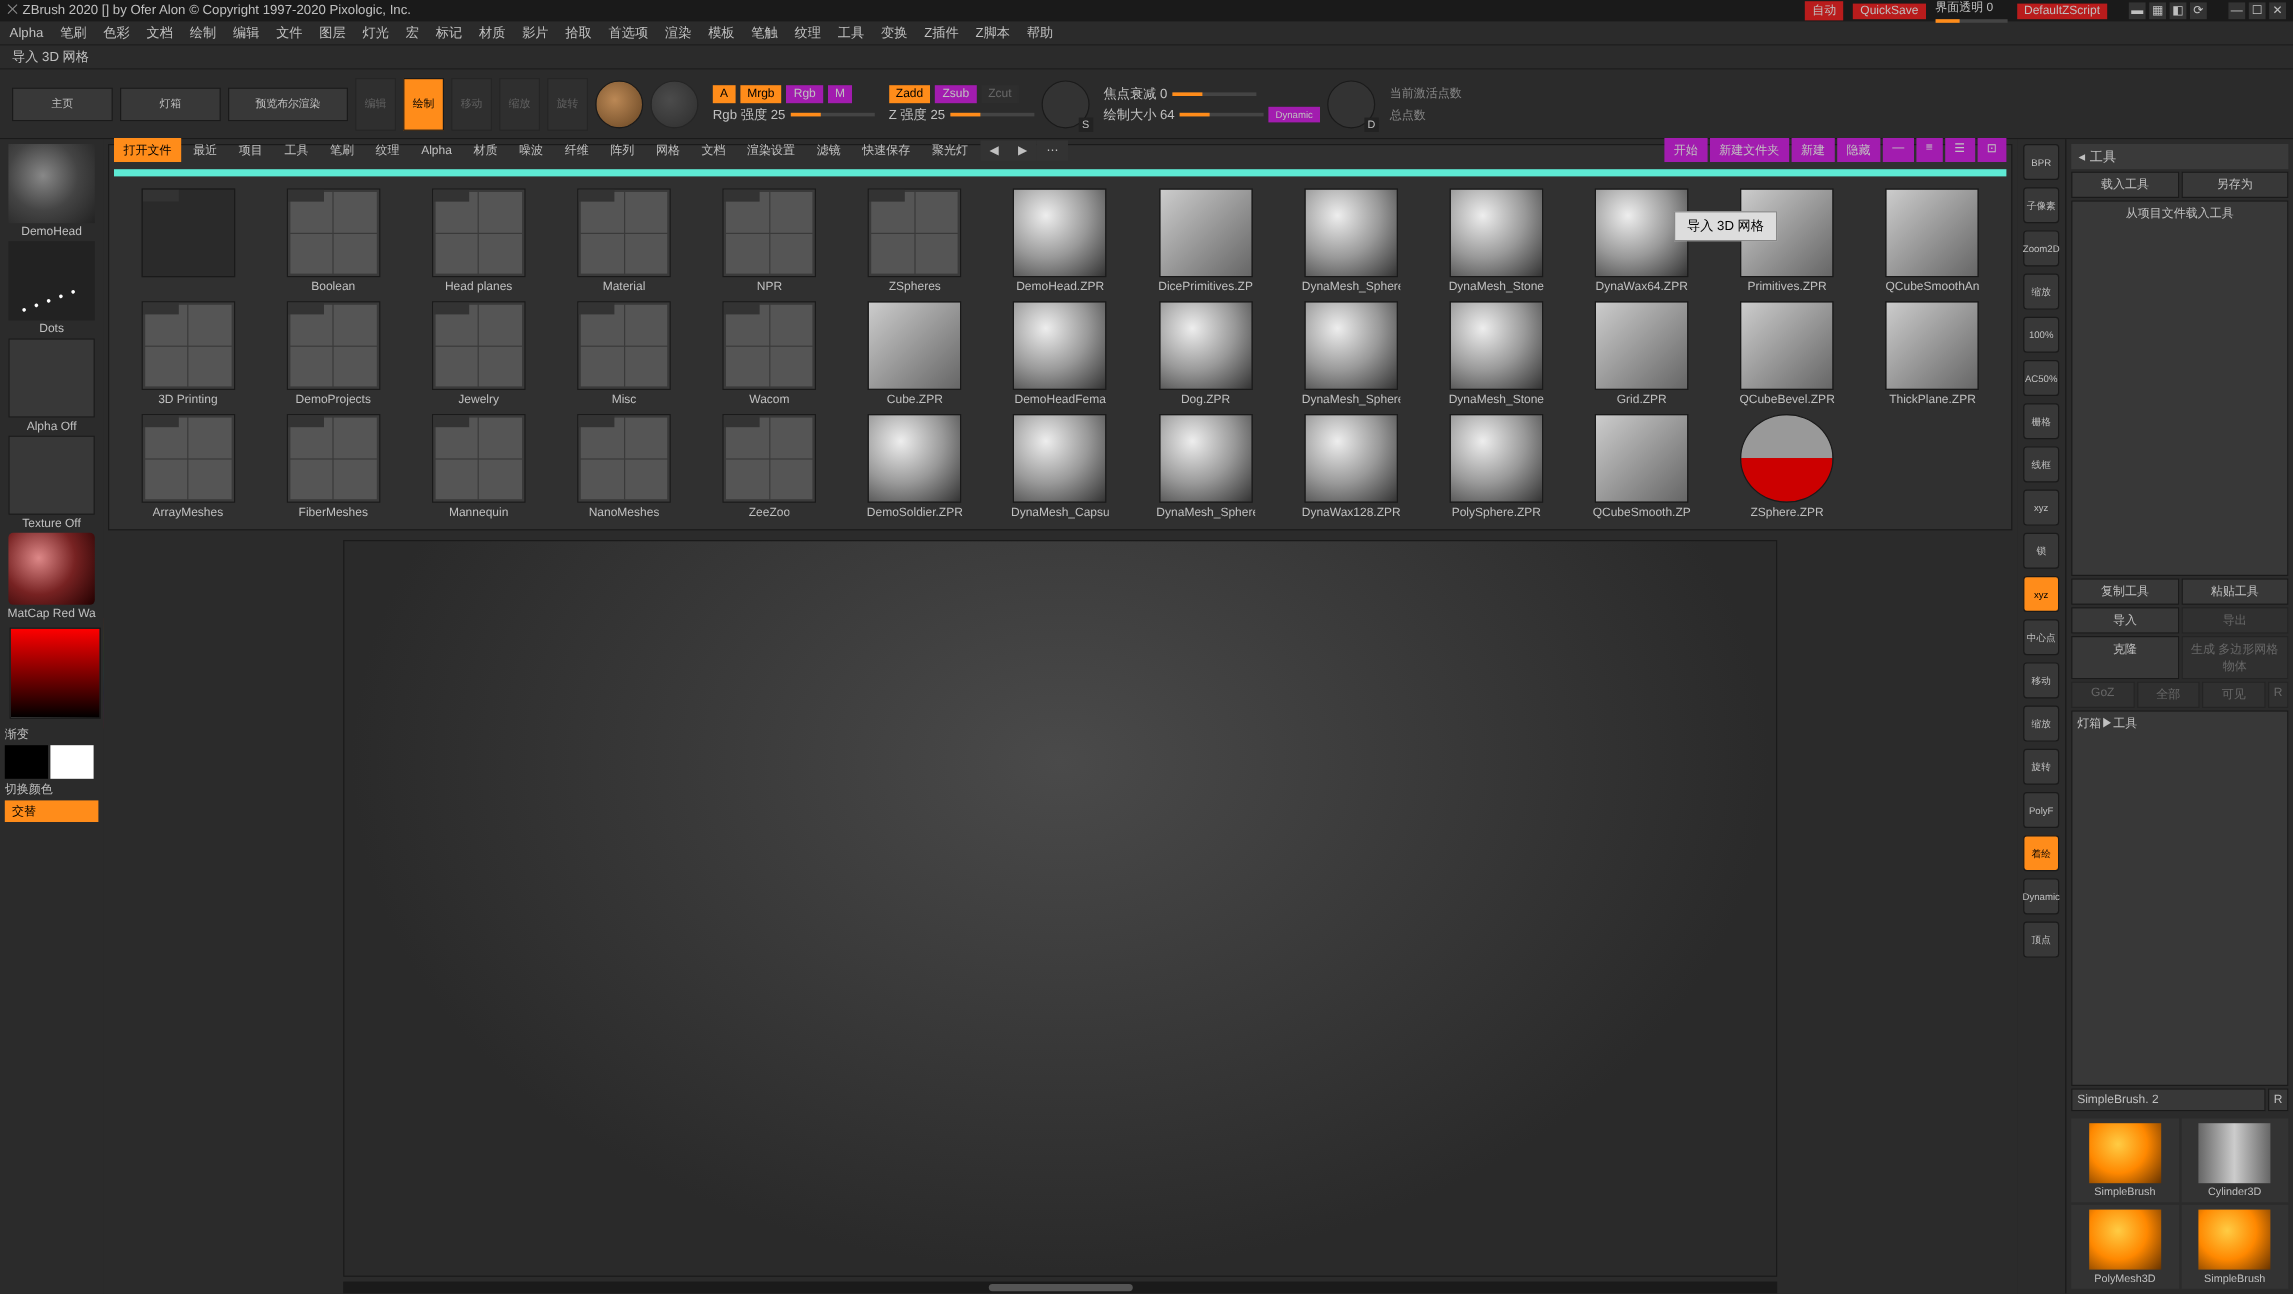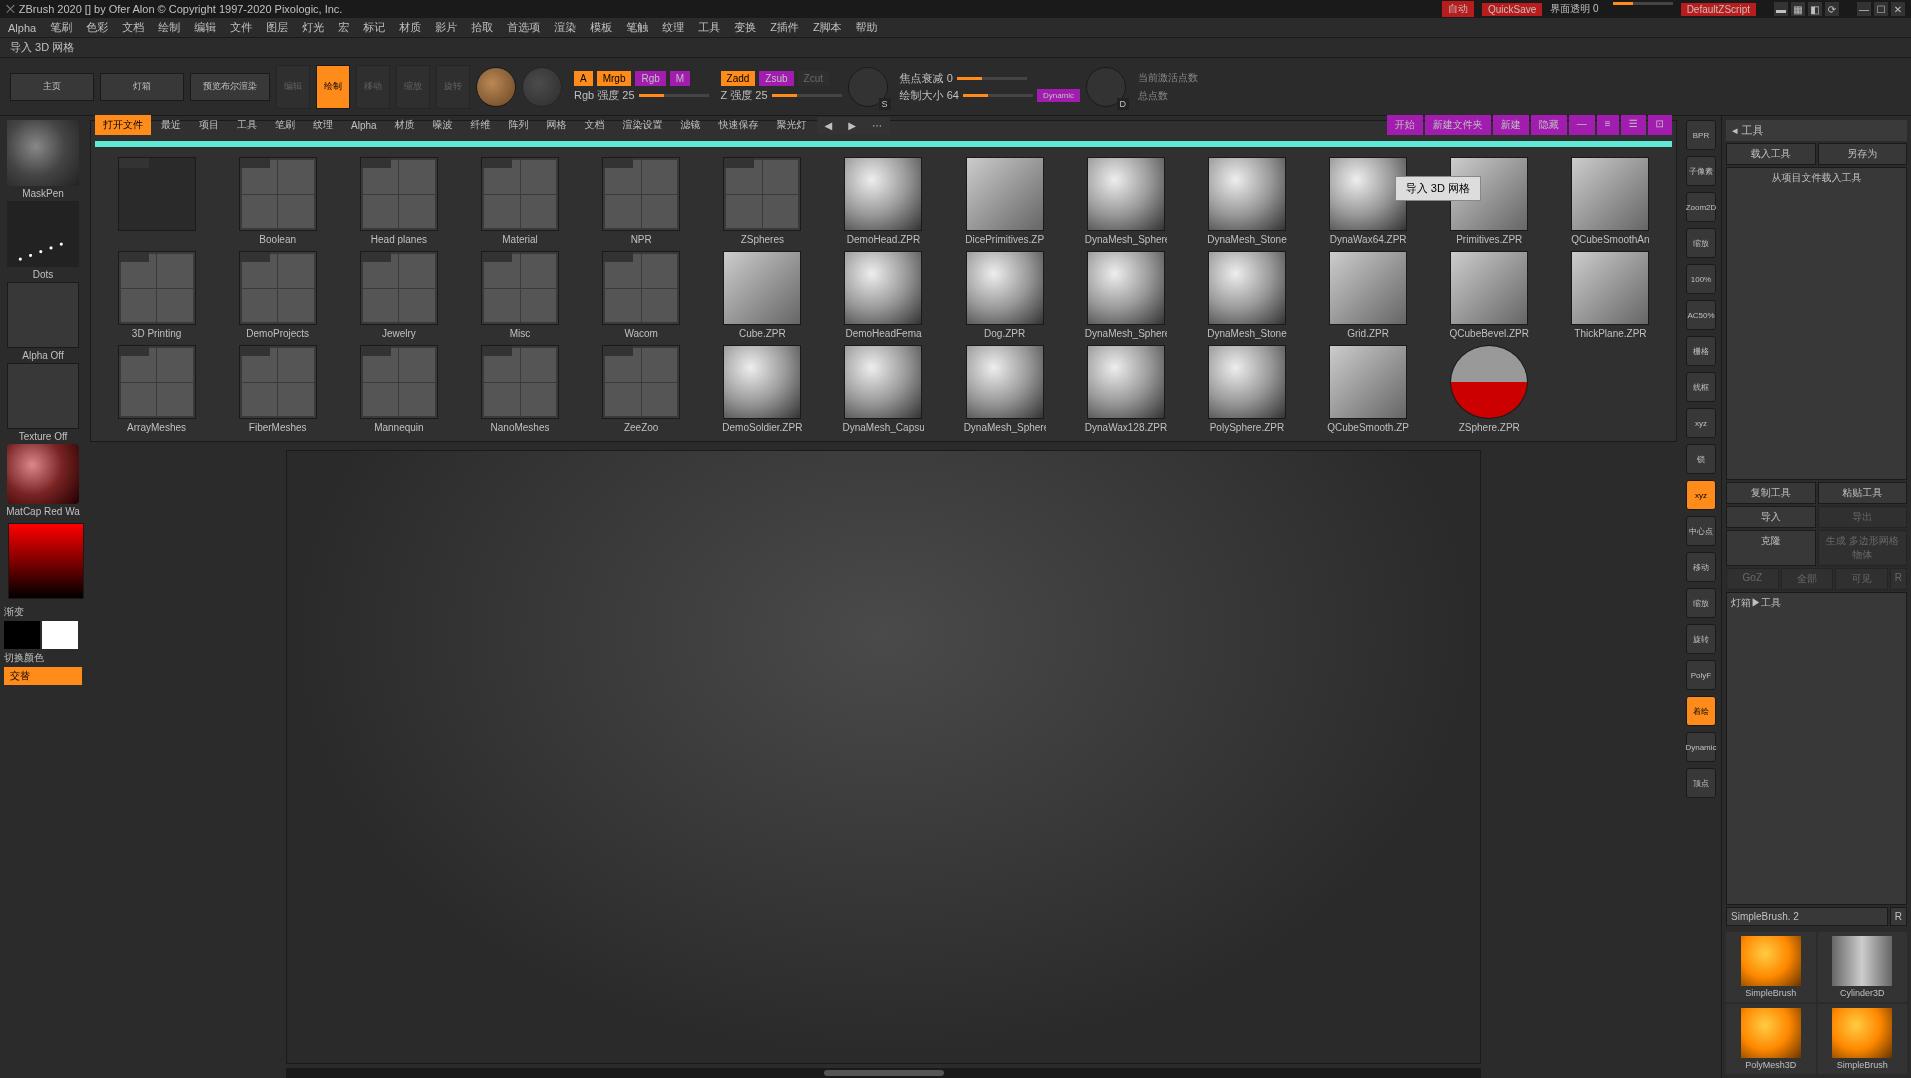--- a/index.html
+++ b/index.html
@@ -82,21 +82,21 @@
 </style>
 </head>
 <body>
 
 <div class="titlebar">
   <span class="logo">⨉</span>
   <span>ZBrush 2020 [] by Ofer Alon © Copyright 1997-2020 Pixologic, Inc.</span>
   <div class="right">
     <span class="rbtn">自动</span>
     <span class="rbtn">QuickSave</span>
-    <div style="display:flex;flex-direction:row;gap:14px">
+    <div style="display:flex;flex-direction:column;gap:3px">
       <span style="font-size:10px">界面透明 0</span>
       <div class="slider-mini"></div>
     </div>
     <span class="rbtn">DefaultZScript</span>
     <div class="winbtns">
       <span>▬</span>
       <span>▦</span>
       <span>◧</span>
       <span>⟳</span>
     </div>
@@ -135,21 +135,21 @@
     <span>帮助</span>
   </div>
 
 <div class="subheader">
   <span>导入 3D 网格</span>
 </div>
 
 <div class="toolbar">
   <div class="tbtn big">主页</div>
   <div class="tbtn big">灯箱</div>
-  <div class="tbtn big" style="width:80px">预览布尔渲染</div>
+  <div class="tbtn big" style="width:100px">预览布尔渲染</div>
   <div class="tbtn disabled">编辑</div>
   <div class="tbtn orange">绘制</div>
   <div class="tbtn disabled">移动</div>
   <div class="tbtn disabled">缩放</div>
   <div class="tbtn disabled">旋转</div>
   <div class="tbtn round" style="background:radial-gradient(circle at 40% 40%,#bb8855,#664422)"></div>
   <div class="tbtn round disabled" style="background:radial-gradient(circle at 40% 40%,#888,#333)"></div>
   <div class="slider-row">
     <div class="slider-label">
       <span class="obtn">A</span>
@@ -193,21 +193,21 @@
   <div style="display:flex;flex-direction:column;gap:4px;margin-left:6px">
     <span style="font-size:10px;opacity:0.6">当前激活点数</span>
     <span style="font-size:10px;opacity:0.6">总点数</span>
   </div>
 </div>
 
 <div class="main">
   <div class="left-panel">
     <div class="lp-item">
       <div class="brush-preview"></div>
-      <span class="lp-label">MaskPen</span>
+      <span class="lp-label">DemoHead</span>
     </div>
     <div class="lp-item">
       <div class="dots-preview"></div>
       <span class="lp-label">Dots</span>
     </div>
     <div class="lp-item">
       <div class="lp-thumb"></div>
       <span class="lp-label">Alpha Off</span>
     </div>
     <div class="lp-item">

